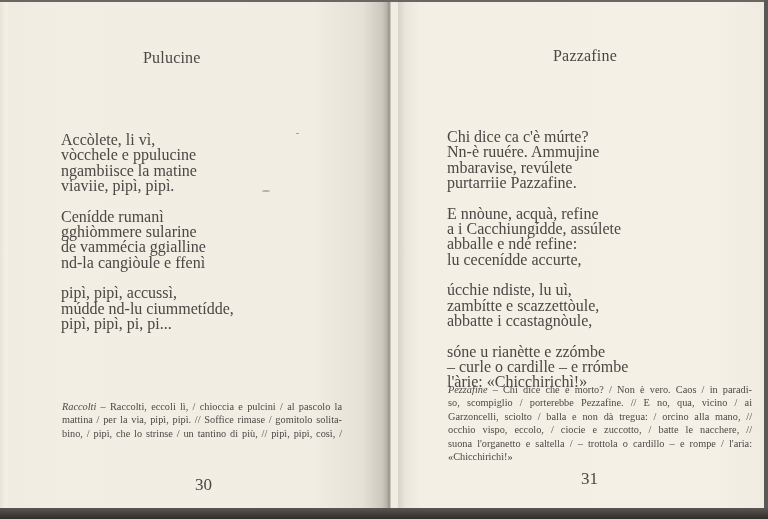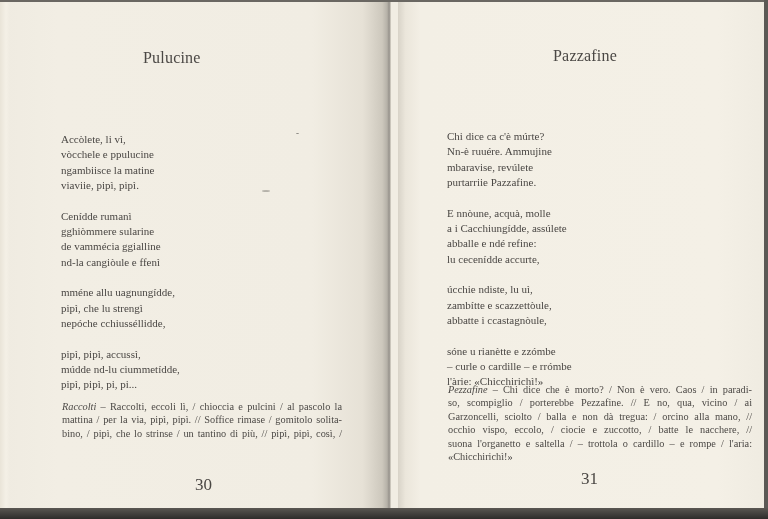--- a/index.html
+++ b/index.html
@@ -33,21 +33,21 @@
       opacity: 0.7;
     }
     .title {
       position: absolute; font-size: 15px; letter-spacing: 0.2px;
       color: #4a4744; font-family: "Liberation Serif", serif; text-align: right;
     }
     .left .title { left: 143px; top: 47px; font-size: 16px; }
     .right .title { left: 155px; top: 45px; font-size: 16px; }
     .poem {
       position: absolute; font-family: "Liberation Serif", serif;
-      font-size: 11px; line-height: 15.3px; color: #4a4744;
+      font-size: 16px; line-height: 15.3px; color: #4a4744;
     }
     .left .poem { left: 61px; top: 130px; }
     .right .poem { left: 49px; top: 127px; }
     .stanza { margin: 0 0 15.5px 0; }
     .stanza div { white-space: nowrap; }
     .translation {
       position: absolute; font-family: "Liberation Serif", serif;
       font-size: 10.3px; line-height: 13.4px; color: #4c4946;
       text-align: justify;
     }
@@ -93,25 +93,20 @@
         <div>ngambiisce la matine</div>
         <div>viaviie, pipì, pipì.</div>
       </div>
       <div class="stanza">
         <div>Cenídde rumanì</div>
         <div>gghiòmmere sularine</div>
         <div>de vammécia ggialline</div>
         <div>nd-la cangiòule e ffenì</div>
       </div>
       <div class="stanza">
-        <div>mméne allu uagnungídde,</div>
-        <div>pipì, che lu strengì</div>
-        <div>nepóche cchiusséllidde,</div>
-      </div>
-      <div class="stanza">
         <div>pipì, pipì, accussì,</div>
         <div>múdde nd-lu ciummetídde,</div>
         <div>pipì, pipì, pi, pi...</div>
       </div>
     </div>
 
     <div class="translation">
       <span class="tline"><em>Raccolti</em><span> – Raccolti, eccoli lì, / chioccia e pulcini / al pascolo la</span></span>
       <span class="tline">mattina / per la via, pipì, pipì. // Soffice rimase / gomitolo solita-</span>
       <span class="tline">bino, / pipì, che lo strinse / un tantino di più, // pipì, pipì, così, /</span>
@@ -127,21 +122,21 @@
     <div class="title">Pazzafine</div>
 
     <div class="poem">
       <div class="stanza">
         <div>Chi dice ca c'è múrte?</div>
         <div>Nn-è ruuére. Ammujine</div>
         <div>mbaravise, revúlete</div>
         <div>purtarriie Pazzafine.</div>
       </div>
       <div class="stanza">
-        <div>E nnòune, acquà, molle</div>
+        <div>E nnòune, acquà, refine</div>
         <div>a i Cacchiungídde, assúlete</div>
         <div>abballe e ndé refine:</div>
         <div>lu cecenídde accurte,</div>
       </div>
       <div class="stanza">
         <div>úcchie ndiste, lu uì,</div>
         <div>zambítte e scazzettòule,</div>
         <div>abbatte i ccastagnòule,</div>
       </div>
       <div class="stanza">

